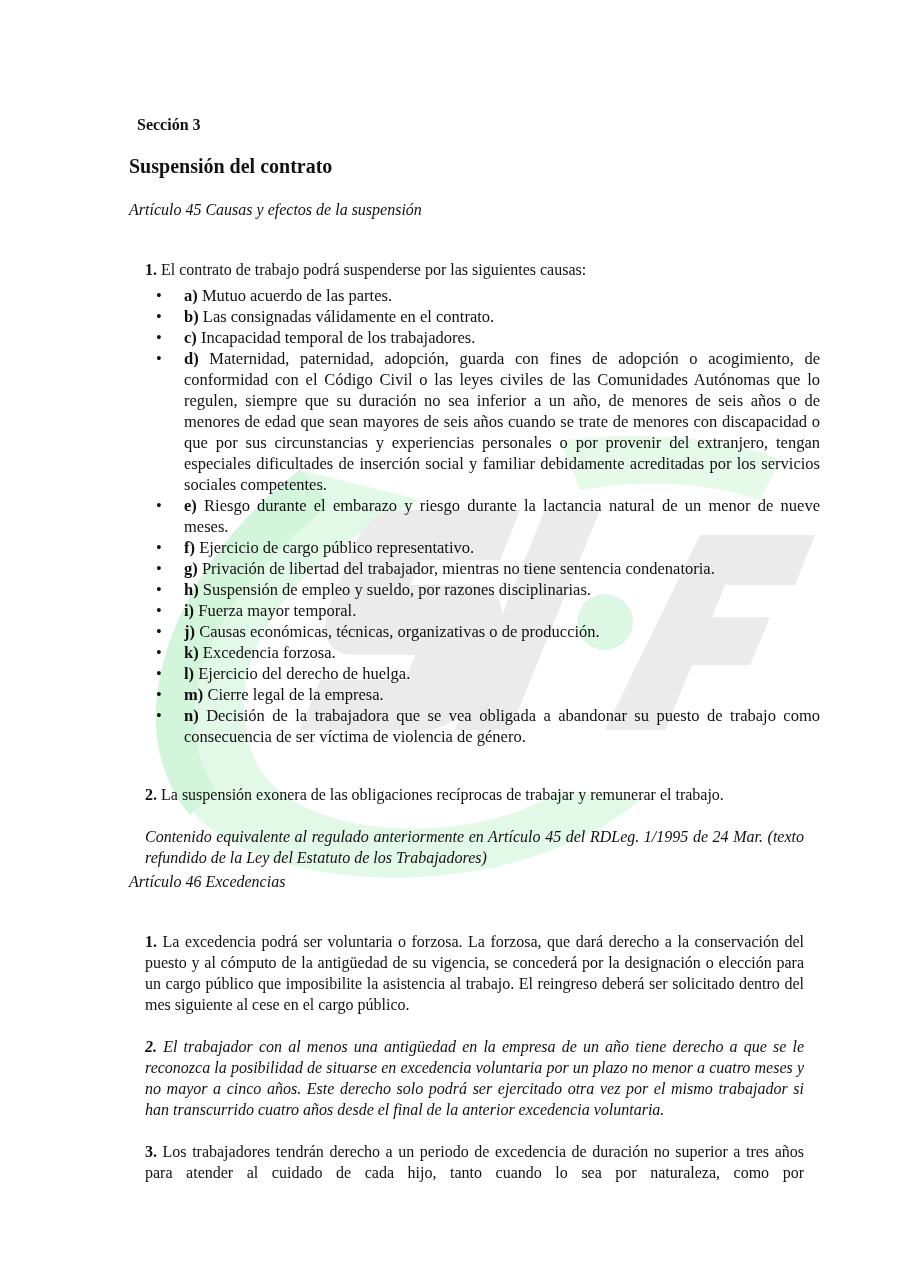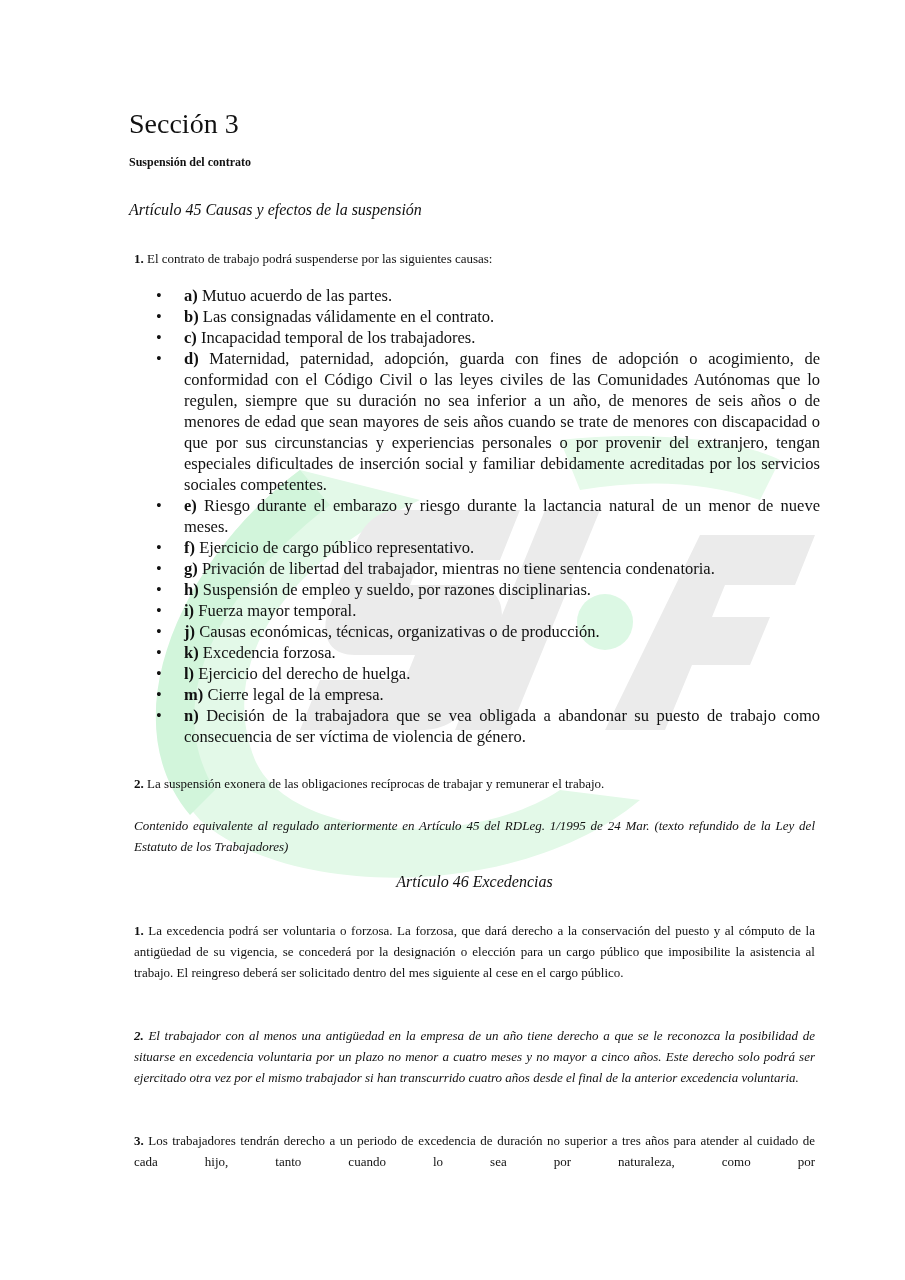--- a/index.html
+++ b/index.html
@@ -1,23 +1,23 @@
 <!DOCTYPE html>
 <html><head>
   <meta charset="utf-8">
   <style>
     html, body { margin: 0; padding: 0; background: #ffffff; }
     body { width: 905px; height: 1280px; position: relative; overflow: hidden;
            font-family: "Liberation Serif", "DejaVu Serif", serif; color: #111; }
     .watermark { position: absolute; left: 0; top: 0; width: 905px; height: 1280px; z-index: 0; pointer-events: none; }
     .page { position: absolute; left: 129px; top: 0; width: 691px; z-index: 1; }
-    .h-section { position: absolute; top: 108px; left: 0; font-weight: normal; font-size: 28px; margin: 0; }
-    .h-title { position: absolute; top: 155px; left: 0; font-weight: bold; font-size: 12px; margin: 0; }
+    .h-section { position: absolute; top: 108px; left: 0; font-weight: bold; font-size: 16px; margin: 8px; }
+    .h-title { position: absolute; top: 155px; left: 0; font-weight: bold; font-size: 20px; margin: 0; }
     .art-title { font-style: italic; font-size: 16px; margin: 0; }
-    p.body { font-size: 13px; line-height: 21px; margin: 5px; text-align: justify; }
+    p.body { font-size: 16px; line-height: 21px; margin: 16px; text-align: justify; }
     b { font-weight: bold; }
     ul.causes { list-style: none; margin: 0; padding: 0; }
     ul.causes li { position: relative; padding-left: 55px; font-size: 16.5px; line-height: 21px; text-align: justify; }
     ul.causes li .bullet { position: absolute; left: 27px; top: 0; }
     .abs { position: absolute; left: 0; width: 691px; }
   </style>
 </head>
 <body>
 
 <svg class="watermark" viewBox="0 0 905 1280" xmlns="http://www.w3.org/2000/svg">
@@ -67,21 +67,21 @@
   </div>
 
   <div class="abs" style="top:768px;">
     <p class="body"><b>2.</b><span> La suspensión exonera de las obligaciones recíprocas de trabajar y remunerar el trabajo.</span></p>
   </div>
 
   <div class="abs" style="top:810px;">
     <p class="body" style="font-style:italic;">Contenido equivalente al regulado anteriormente en Artículo 45 del RDLeg. 1/1995 de 24 Mar. (texto refundido de la Ley del Estatuto de los Trabajadores)</p>
   </div>
 
-  <div class="abs" style="top:873px;text-align:center;">
+  <div class="abs" style="top:873px;">
     <p class="art-title">Artículo 46 Excedencias</p>
   </div>
 
   <div class="abs" style="top:915px;">
     <p class="body"><b>1.</b><span> La excedencia podrá ser voluntaria o forzosa. La forzosa, que dará derecho a la conservación del puesto y al cómputo de la antigüedad de su vigencia, se concederá por la designación o elección para un cargo público que imposibilite la asistencia al trabajo. El reingreso deberá ser solicitado dentro del mes siguiente al cese en el cargo público.</span></p>
   </div>
 
   <div class="abs" style="top:1020px;font-style:italic;">
     <p class="body"><b>2.</b><span> El trabajador con al menos una antigüedad en la empresa de un año tiene derecho a que se le reconozca la posibilidad de situarse en excedencia voluntaria por un plazo no menor a cuatro meses y no mayor a cinco años. Este derecho solo podrá ser ejercitado otra vez por el mismo trabajador si han transcurrido cuatro años desde el final de la anterior excedencia voluntaria.</span></p>
   </div>

